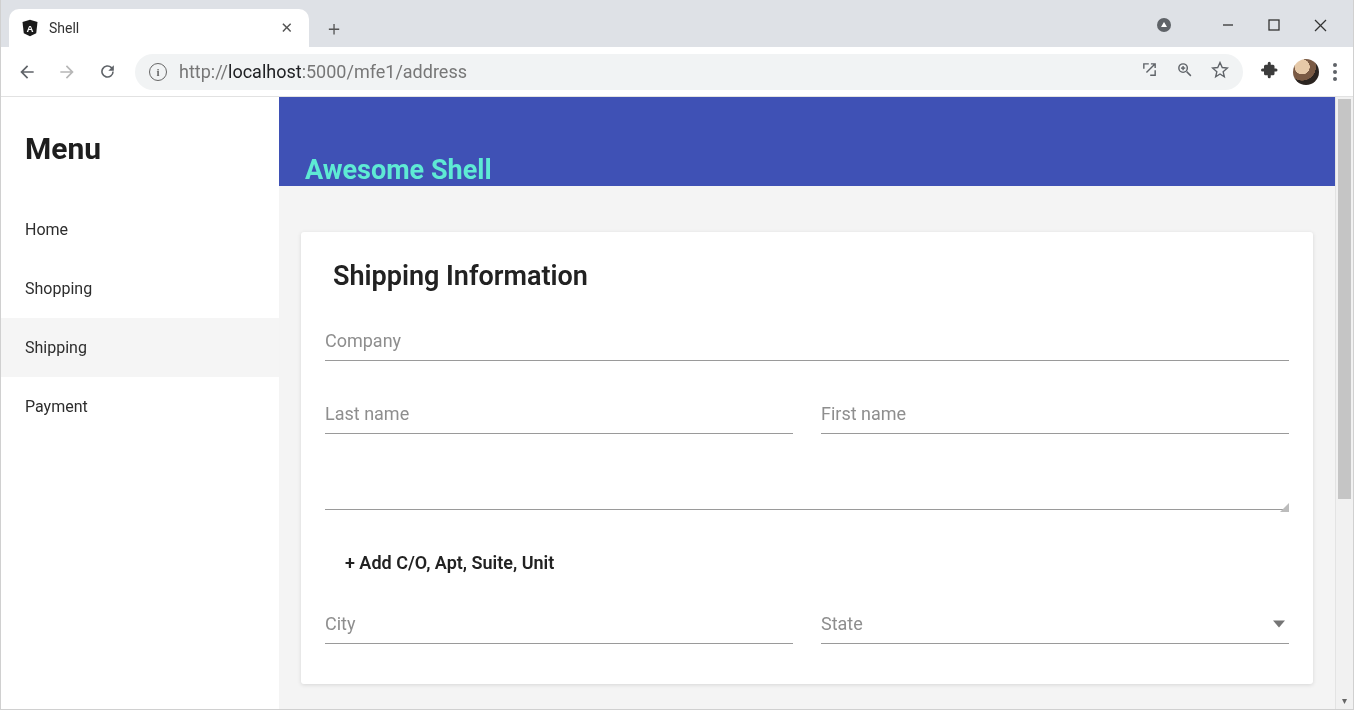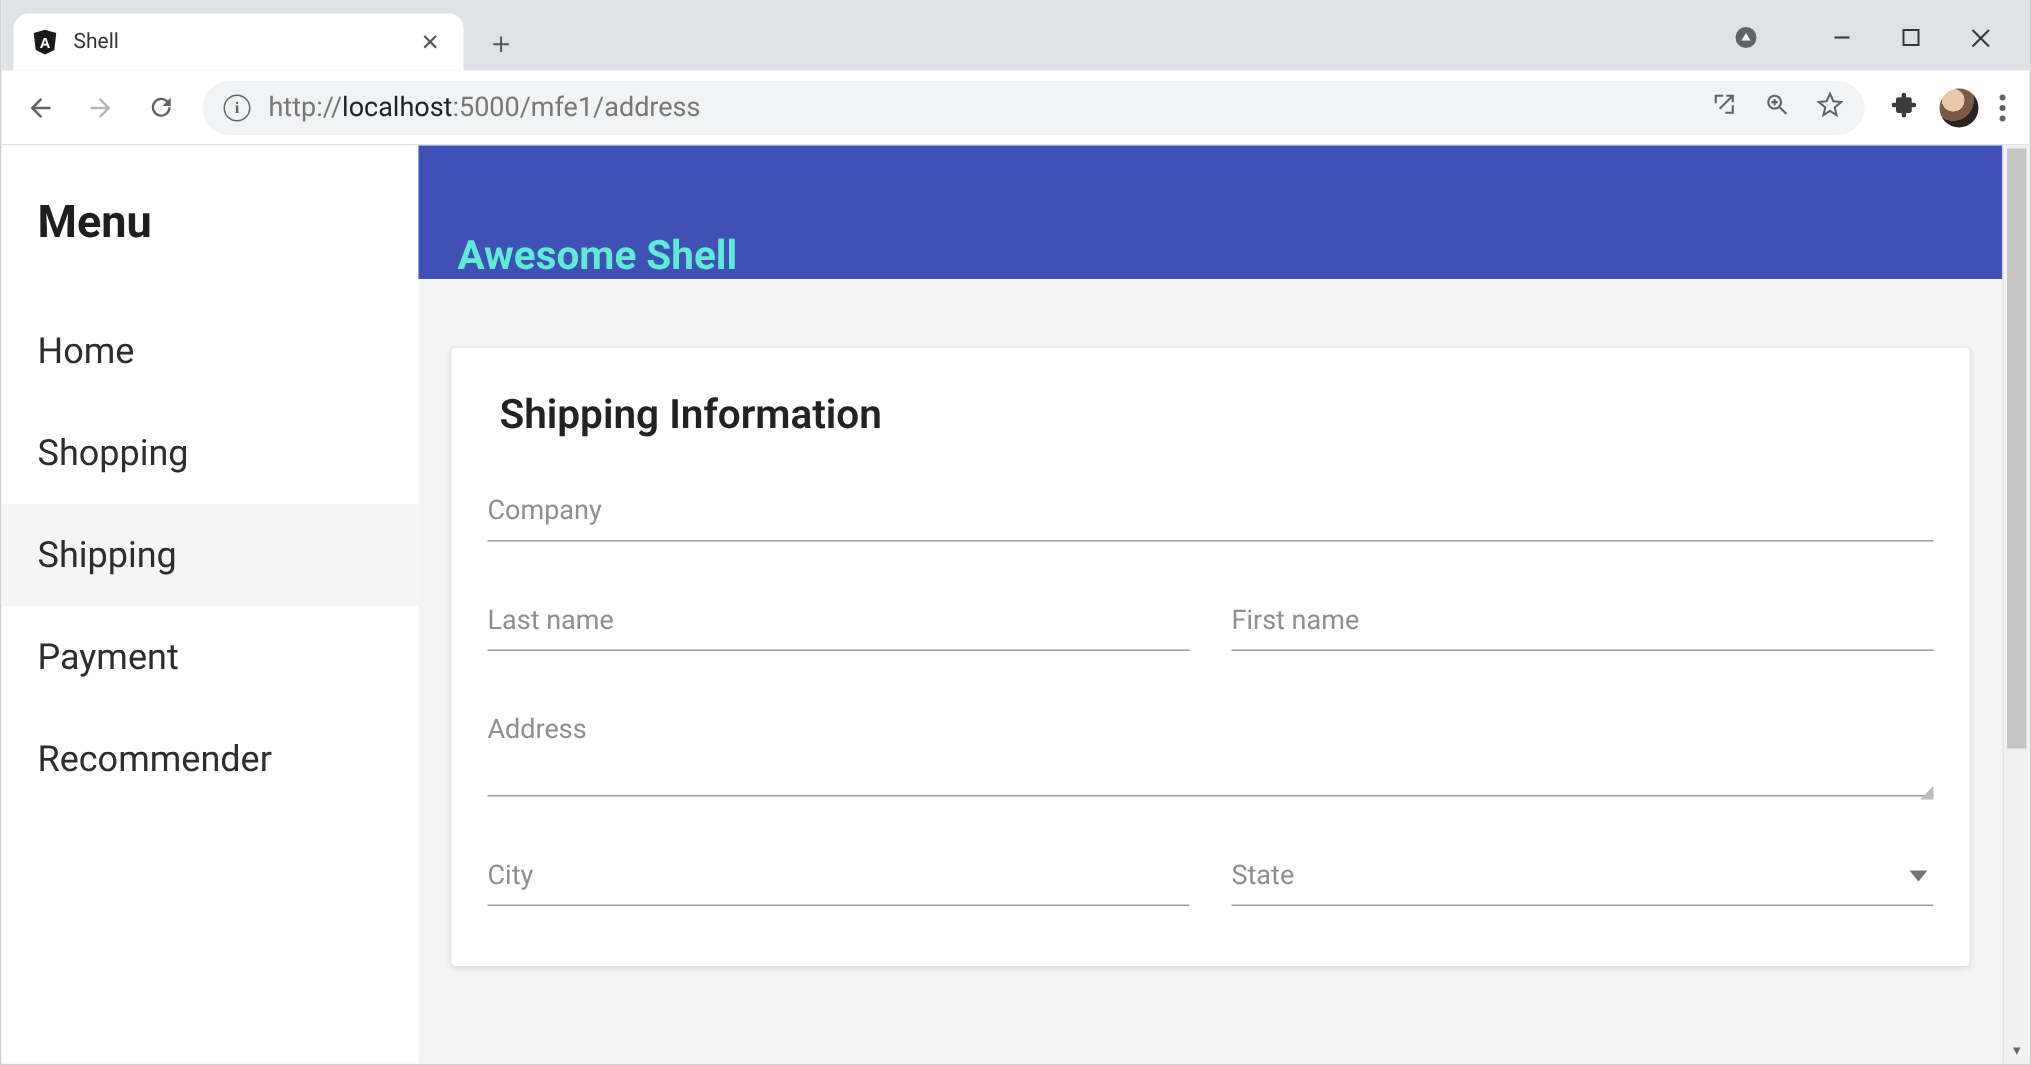--- a/index.html
+++ b/index.html
@@ -159,21 +159,21 @@
     background:#fff;
     padding-top: 18px;
   }
   .menu-title {
     font-size: 30px;
     font-weight: 700;
     color:#1e1e1e;
     padding: 16px 24px 34px 24px;
   }
   .menu-item {
-    font-size: 24px;
+    font-size: 16px;
     color:#2d2d2d;
     padding: 20px 24px;
     cursor:pointer;
   }
   .menu-item.active {
     background:#f5f5f5;
   }
 
   
   .main {
@@ -343,21 +343,20 @@
 </div>
 
 <div class="viewport">
 
   <div class="sidebar">
     <div class="menu-title">Menu</div>
     <div class="menu-item">Home</div>
     <div class="menu-item">Shopping</div>
     <div class="menu-item active">Shipping</div>
     <div class="menu-item">Payment</div>
-    <div class="menu-item">Recommender</div>
   </div>
 
   <div class="main">
     <div class="hdr">
       <span>Awesome Shell</span>
     </div>
 
     <div class="card">
       <div class="card-title">Shipping Information</div>
 
@@ -374,26 +373,26 @@
           <div class="field-line"></div>
         </div>
         <div class="field">
           <div class="field-label">First name</div>
           <div class="field-line"></div>
         </div>
       </div>
 
       <div class="field-row single">
         <div class="field textarea">
-          <div class="field-label">Address</div>
           <div class="field-line" style="height:34px;"></div>
           <span class="resize"></span>
         </div>
       </div>
 
+      <div class="add-line">+ Add C/O, Apt, Suite, Unit</div>
 
       <div class="field-row" style="margin-bottom:0;">
         <div class="field">
           <div class="field-label">City</div>
           <div class="field-line"></div>
         </div>
         <div class="field">
           <div class="field-label">State</div>
           <div class="field-line"></div>
           <span class="select-arrow">

